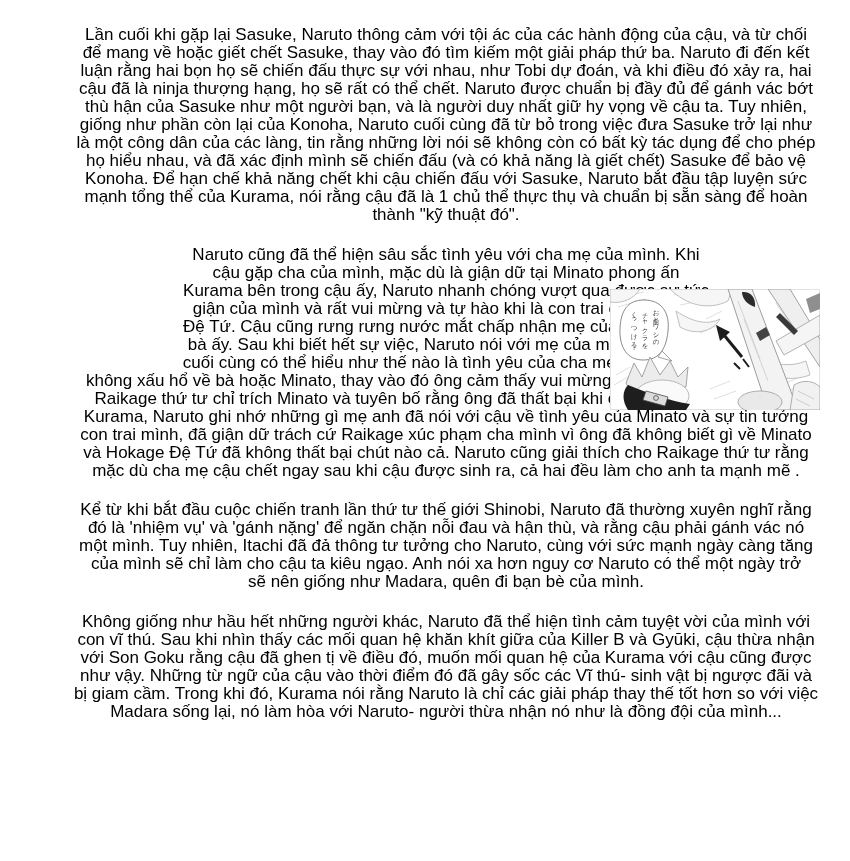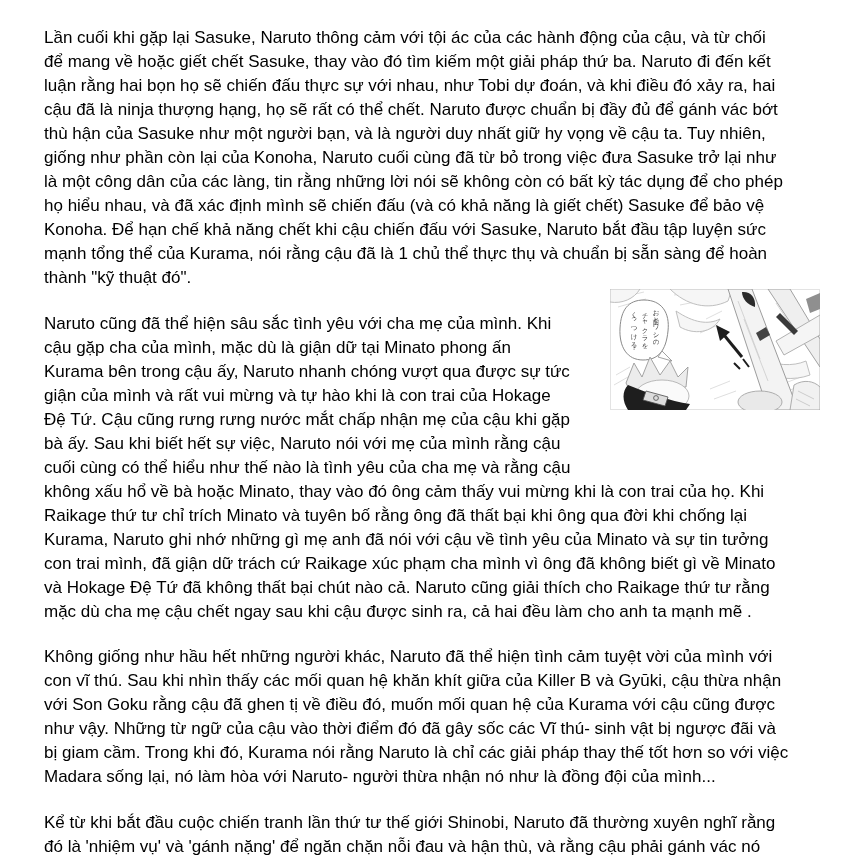--- a/index.html
+++ b/index.html
@@ -17,24 +17,25 @@
     box-sizing: border-box;
     width: 850px;
     height: 861px;
     padding: 26px 2px 0 44px;
     background: #ffffff;
   }
   p.para {
     margin: 0 0 21.7px 0;
     padding: 0;
     font-size: 17px;
-    line-height: 24px;
+    line-height: 18px;
     color: #000000;
     white-space: pre-line;   
     letter-spacing: 0;
+    text-align: center;
   }
   .manga-figure {
     position: absolute;
     left: 610px;
     top: 289px;
     width: 210px;
     height: 121px;
   }
   .manga-figure svg { display: block; }
   .jp-vert {
@@ -69,32 +70,32 @@
 Đệ Tứ. Cậu cũng rưng rưng nước mắt chấp nhận mẹ của cậu khi gặp
 bà ấy. Sau khi biết hết sự việc, Naruto nói với mẹ của mình rằng cậu
 cuối cùng có thể hiểu như thế nào là tình yêu của cha mẹ và rằng cậu
 không xấu hổ về bà hoặc Minato, thay vào đó ông cảm thấy vui mừng khi là con trai của họ. Khi
 Raikage thứ tư chỉ trích Minato và tuyên bố rằng ông đã thất bại khi ông qua đời khi chống lại
 Kurama, Naruto ghi nhớ những gì mẹ anh đã nói với cậu về tình yêu của Minato và sự tin tưởng
 con trai mình, đã giận dữ trách cứ Raikage xúc phạm cha mình vì ông đã không biết gì về Minato
 và Hokage Đệ Tứ đã không thất bại chút nào cả. Naruto cũng giải thích cho Raikage thứ tư rằng
 mặc dù cha mẹ cậu chết ngay sau khi cậu được sinh ra, cả hai đều làm cho anh ta mạnh mẽ .</p>
 
+  <p class="para">Kể từ khi bắt đầu cuộc chiến tranh lần thứ tư thế giới Shinobi, Naruto đã thường xuyên nghĩ rằng
+đó là 'nhiệm vụ' và 'gánh nặng' để ngăn chặn nỗi đau và hận thù, và rằng cậu phải gánh vác nó
+một mình. Tuy nhiên, Itachi đã đả thông tư tưởng cho Naruto, cùng với sức mạnh ngày càng tăng
+của mình sẽ chỉ làm cho cậu ta kiêu ngạo. Anh nói xa hơn nguy cơ Naruto có thể một ngày trở
+sẽ nên giống như Madara, quên đi bạn bè của mình.</p>
+
   <p class="para">Không giống như hầu hết những người khác, Naruto đã thể hiện tình cảm tuyệt vời của mình với
 con vĩ thú. Sau khi nhìn thấy các mối quan hệ khăn khít giữa của Killer B và Gyūki, cậu thừa nhận
 với Son Goku rằng cậu đã ghen tị về điều đó, muốn mối quan hệ của Kurama với cậu cũng được
 như vậy. Những từ ngữ của cậu vào thời điểm đó đã gây sốc các Vĩ thú- sinh vật bị ngược đãi và
 bị giam cầm. Trong khi đó, Kurama nói rằng Naruto là chỉ các giải pháp thay thế tốt hơn so với việc
 Madara sống lại, nó làm hòa với Naruto- người thừa nhận nó như là đồng đội của mình...</p>
-
-  <p class="para">Kể từ khi bắt đầu cuộc chiến tranh lần thứ tư thế giới Shinobi, Naruto đã thường xuyên nghĩ rằng
-đó là 'nhiệm vụ' và 'gánh nặng' để ngăn chặn nỗi đau và hận thù, và rằng cậu phải gánh vác nó
-một mình. Tuy nhiên, Itachi đã đả thông tư tưởng cho Naruto, cùng với sức mạnh ngày càng tăng
-của mình sẽ chỉ làm cho cậu ta kiêu ngạo. Anh nói xa hơn nguy cơ Naruto có thể một ngày trở
-sẽ nên giống như Madara, quên đi bạn bè của mình.</p>
 
   <div class="manga-figure" title="Black-and-white manga panel: Naruto lying beneath the beams of the seal gate while Kurama speaks">
     <svg width="210" height="121" viewBox="0 0 210 121">
 
       <rect x="0" y="0" width="210" height="121" fill="#ffffff"></rect>
       <rect x="0.5" y="0.5" width="209" height="120" fill="none" stroke="#e3e3e3" stroke-width="1"></rect>
 
       <g stroke="#d6d6d6" stroke-width="0.8" fill="none">
         <path d="M4,10 L34,3"></path>
           <path d="M8,18 L36,10"></path>

